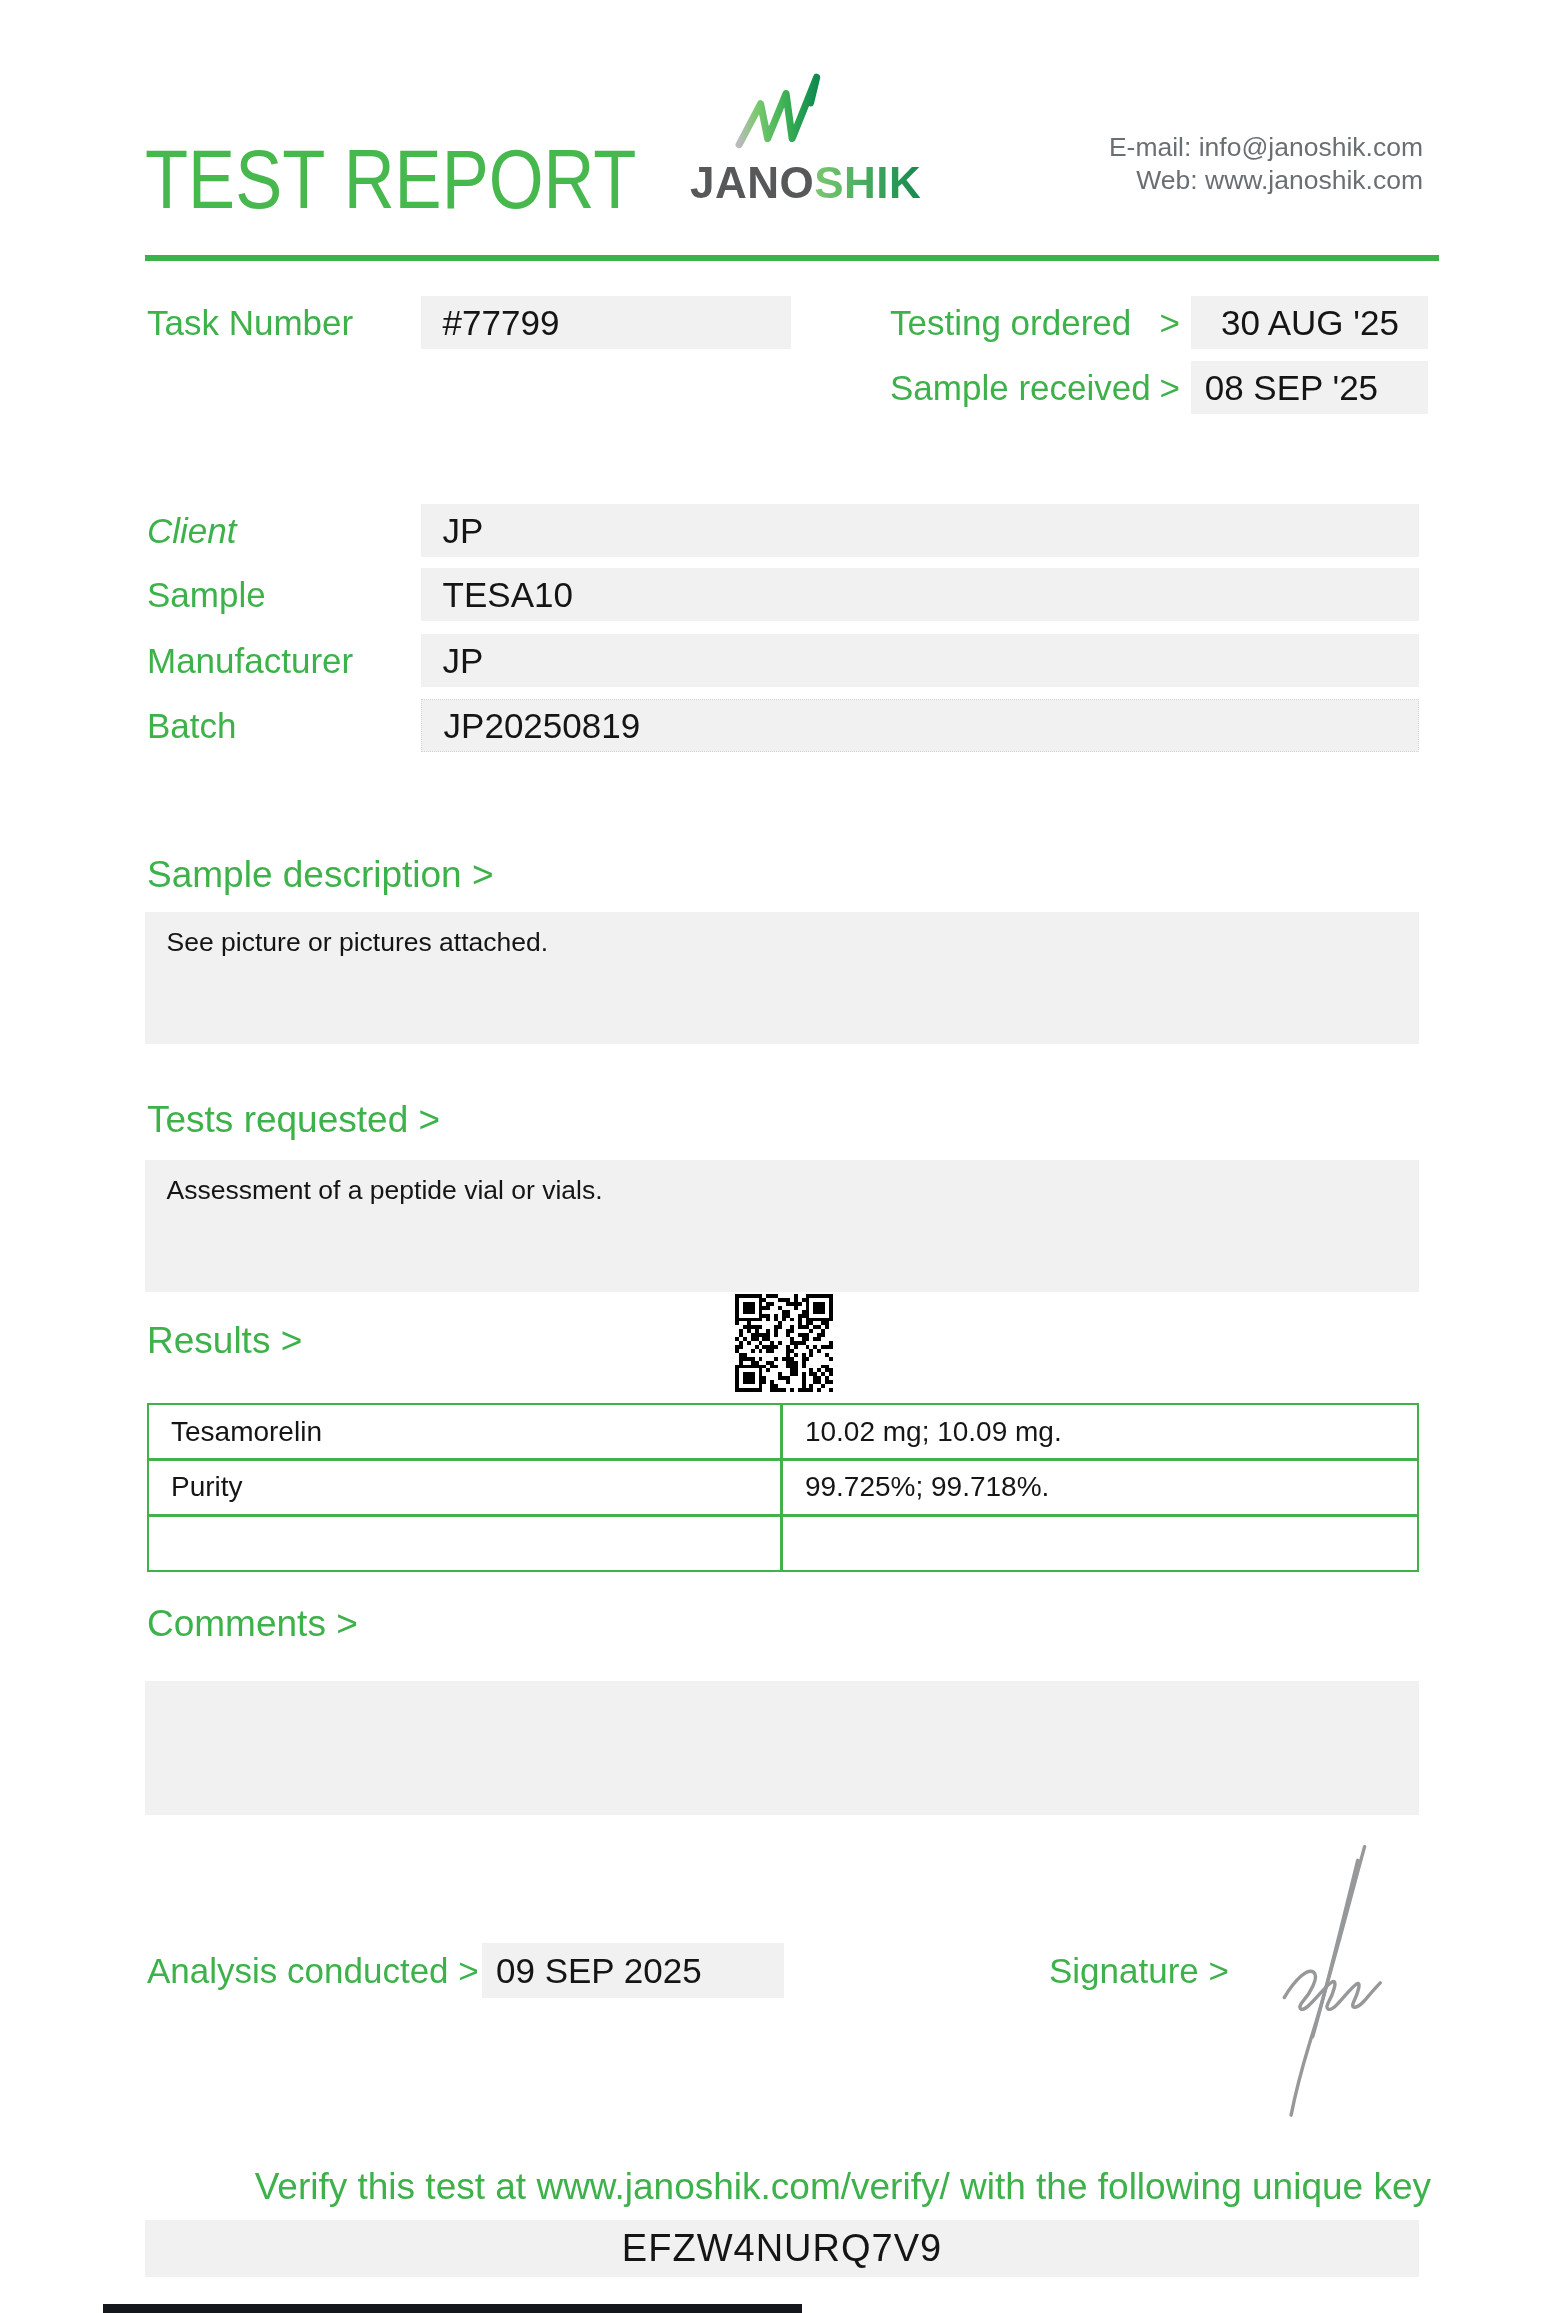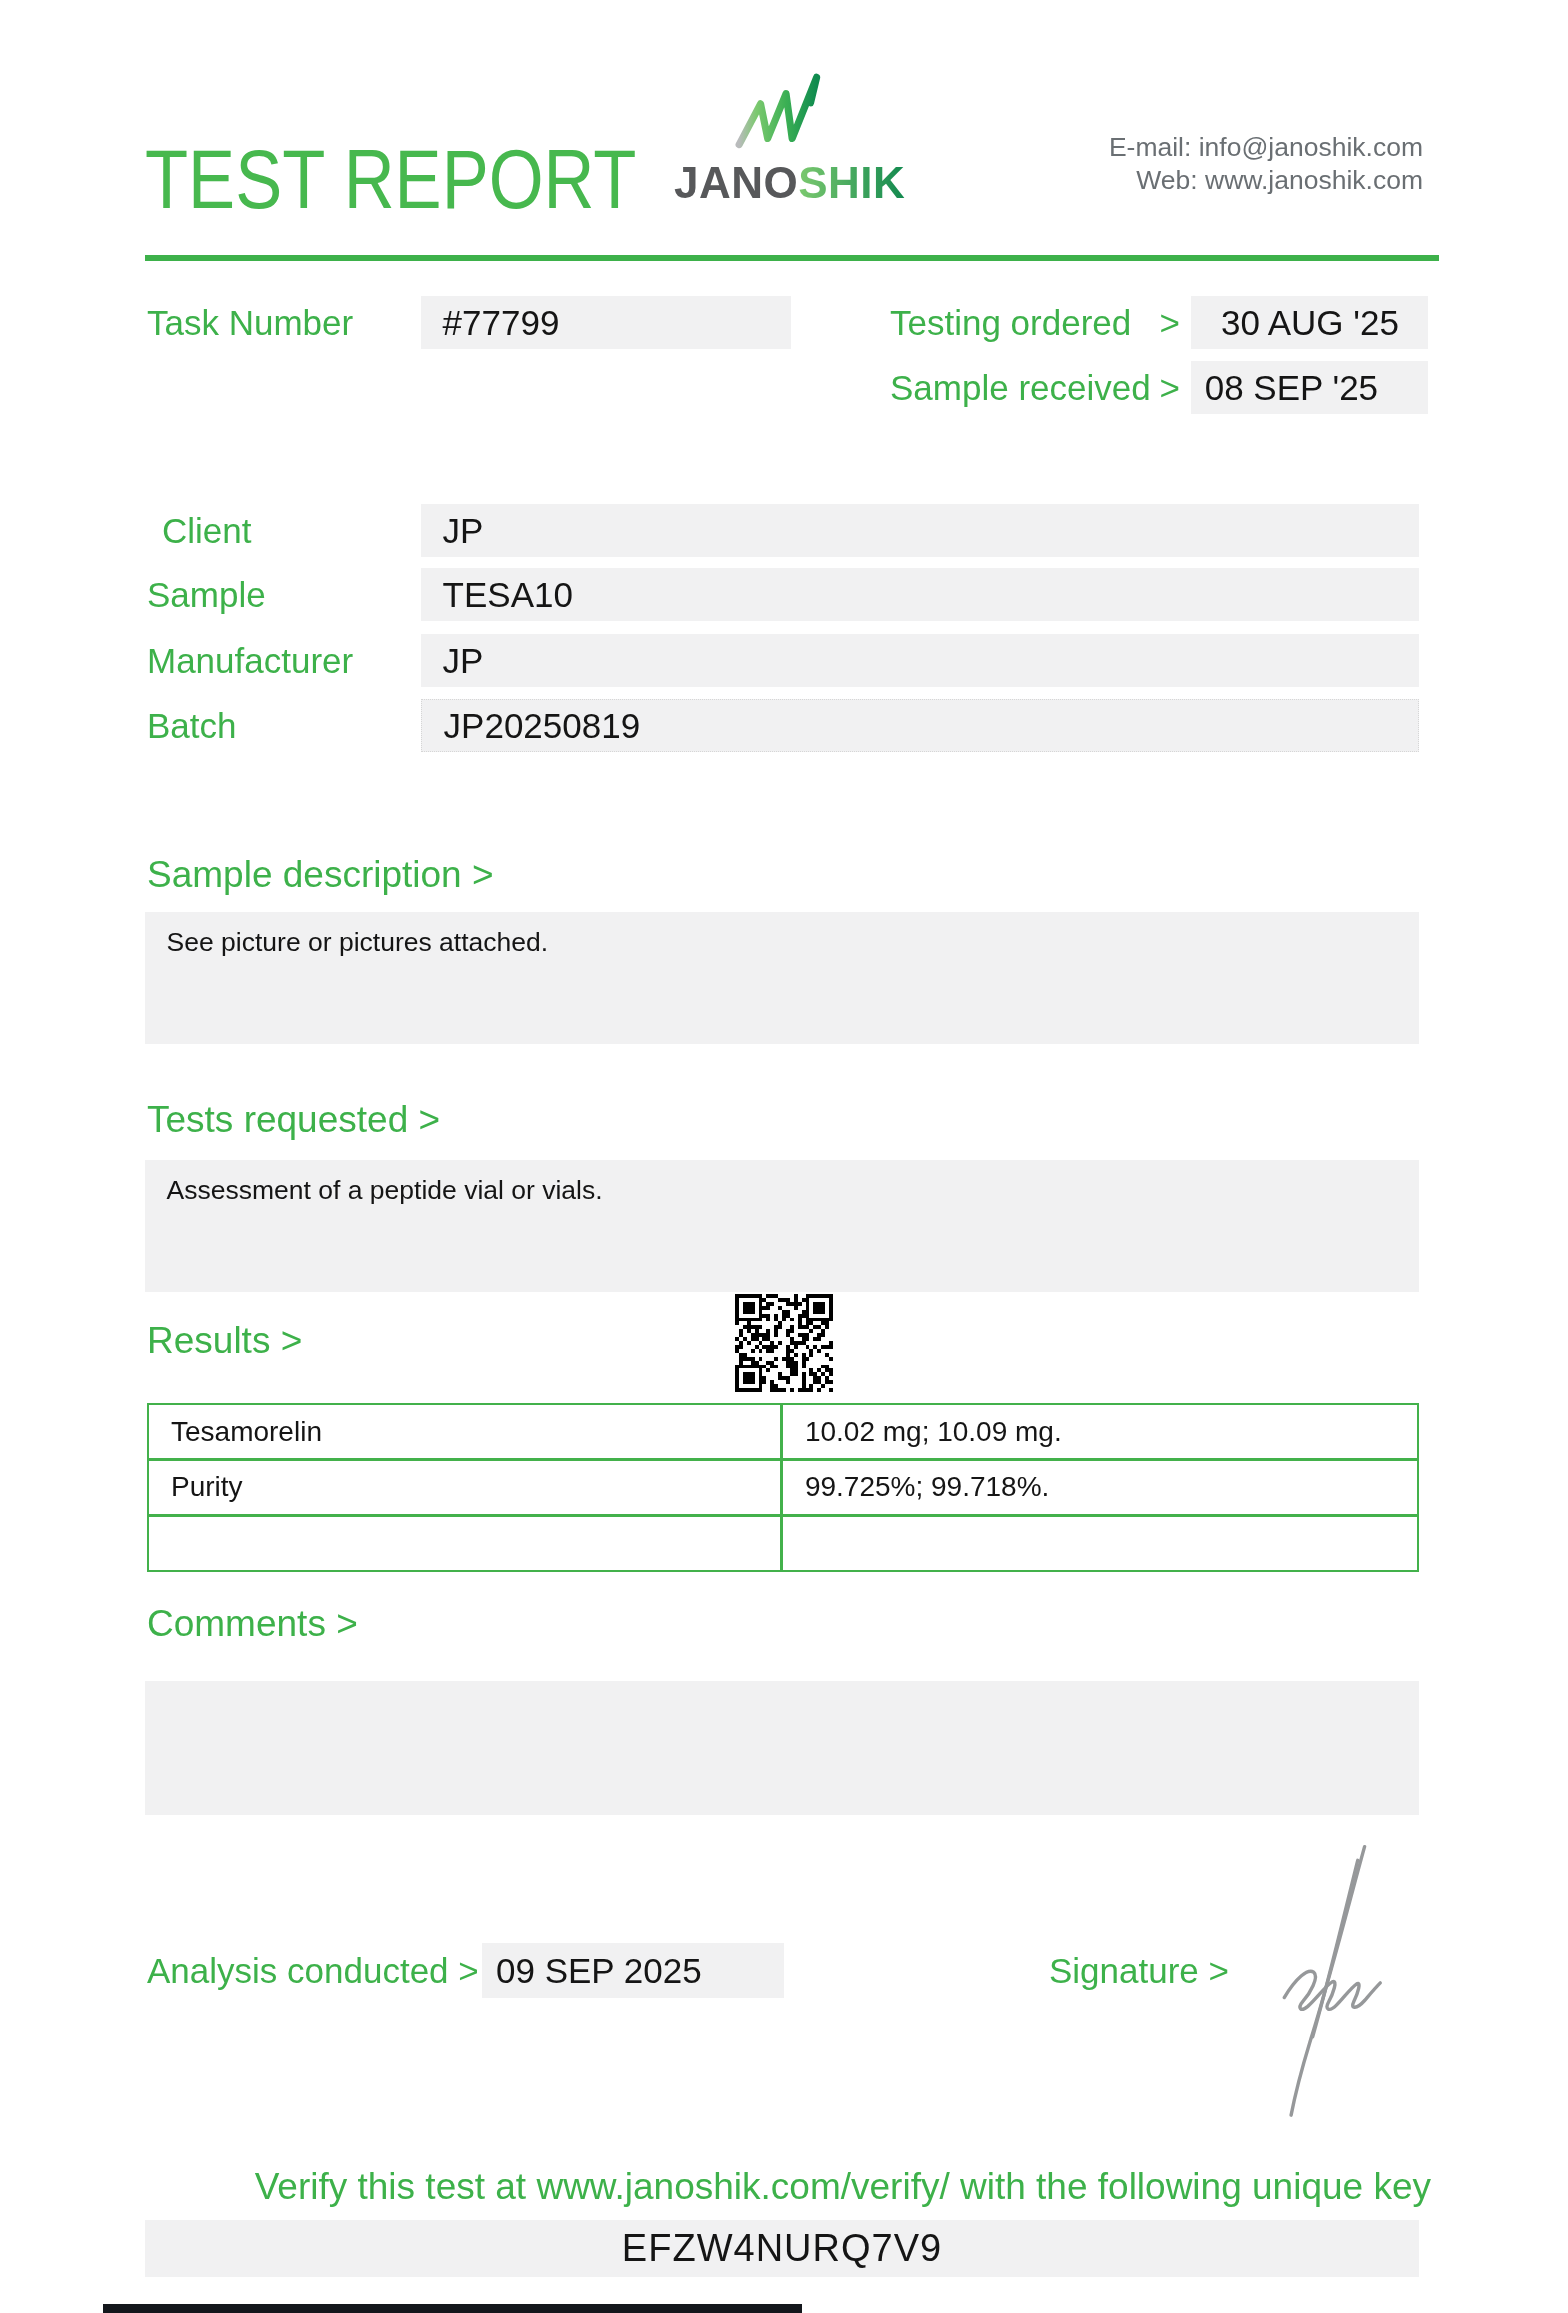--- a/index.html
+++ b/index.html
@@ -6,21 +6,21 @@
   body{font-family:"Liberation Sans","DejaVu Sans",sans-serif;}
   #page{position:relative;width:1568px;height:2313px;background:#fff;overflow:hidden;}
 
   .abs{position:absolute;}
 
   
   .report-title{left:145px;top:137px;font-size:84px;line-height:1;color:var(--title-green);
     letter-spacing:0px;transform:scaleX(.84);transform-origin:left top;white-space:nowrap;}
   .logo-wrap{left:674px;top:71px;width:220px;text-align:center;}
   .logo-text{font-size:44px;font-weight:700;letter-spacing:0.5px;line-height:1;margin-top:2px;white-space:nowrap;}
-  .logo-dark{color:var(--logo-dark);}
+  .logo-dark{color:var(--logo-dark);margin-left:16px;}
   .logo-green{background:linear-gradient(90deg,var(--logo-green-light),var(--logo-green-dark));
     -webkit-background-clip:text;background-clip:text;color:transparent;}
   .contact{right:145px;top:131px;text-align:right;font-size:26.5px;line-height:33px;color:var(--label-gray);}
 
   .divider{left:145px;top:255px;width:1294px;height:5.9px;background:var(--green);}
 
   
   .glabel{color:var(--green);font-size:35px;display:flex;align-items:center;height:53px;white-space:nowrap;}
   .vbox{background:var(--box-gray);color:var(--text-dark);font-size:35px;display:flex;align-items:center;
     padding-left:21.6px;box-sizing:border-box;height:53px;white-space:nowrap;}
@@ -83,21 +83,21 @@
     <span>&gt;</span>
   </div>
   <div class="abs vbox" style="left:1191px;top:296px;width:237px;padding-left:30px;">30 AUG '25</div>
 
   <div class="abs glabel pair" style="left:890px;top:361px;width:290px;">
     <span>Sample received</span>
     <span>&gt;</span>
   </div>
   <div class="abs vbox" style="left:1191px;top:361px;width:237px;padding-left:13.7px;">08 SEP '25</div>
 
-  <div class="abs glabel" style="left:162px;top:504px;">Client</div>
+  <div class="abs glabel" style="left:147px;top:504px;font-style:italic;">Client</div>
   <div class="abs vbox" style="left:421px;top:504px;width:998px;">JP</div>
 
   <div class="abs glabel" style="left:147px;top:568px;">Sample</div>
   <div class="abs vbox" style="left:421px;top:568px;width:998px;">TESA10</div>
 
   <div class="abs glabel" style="left:147px;top:634px;">Manufacturer</div>
   <div class="abs vbox" style="left:421px;top:634px;width:998px;">JP</div>
 
   <div class="abs glabel" style="left:147px;top:699px;">Batch</div>
   <div class="abs vbox dotted" style="left:421px;top:699px;width:998px;">JP20250819</div>

